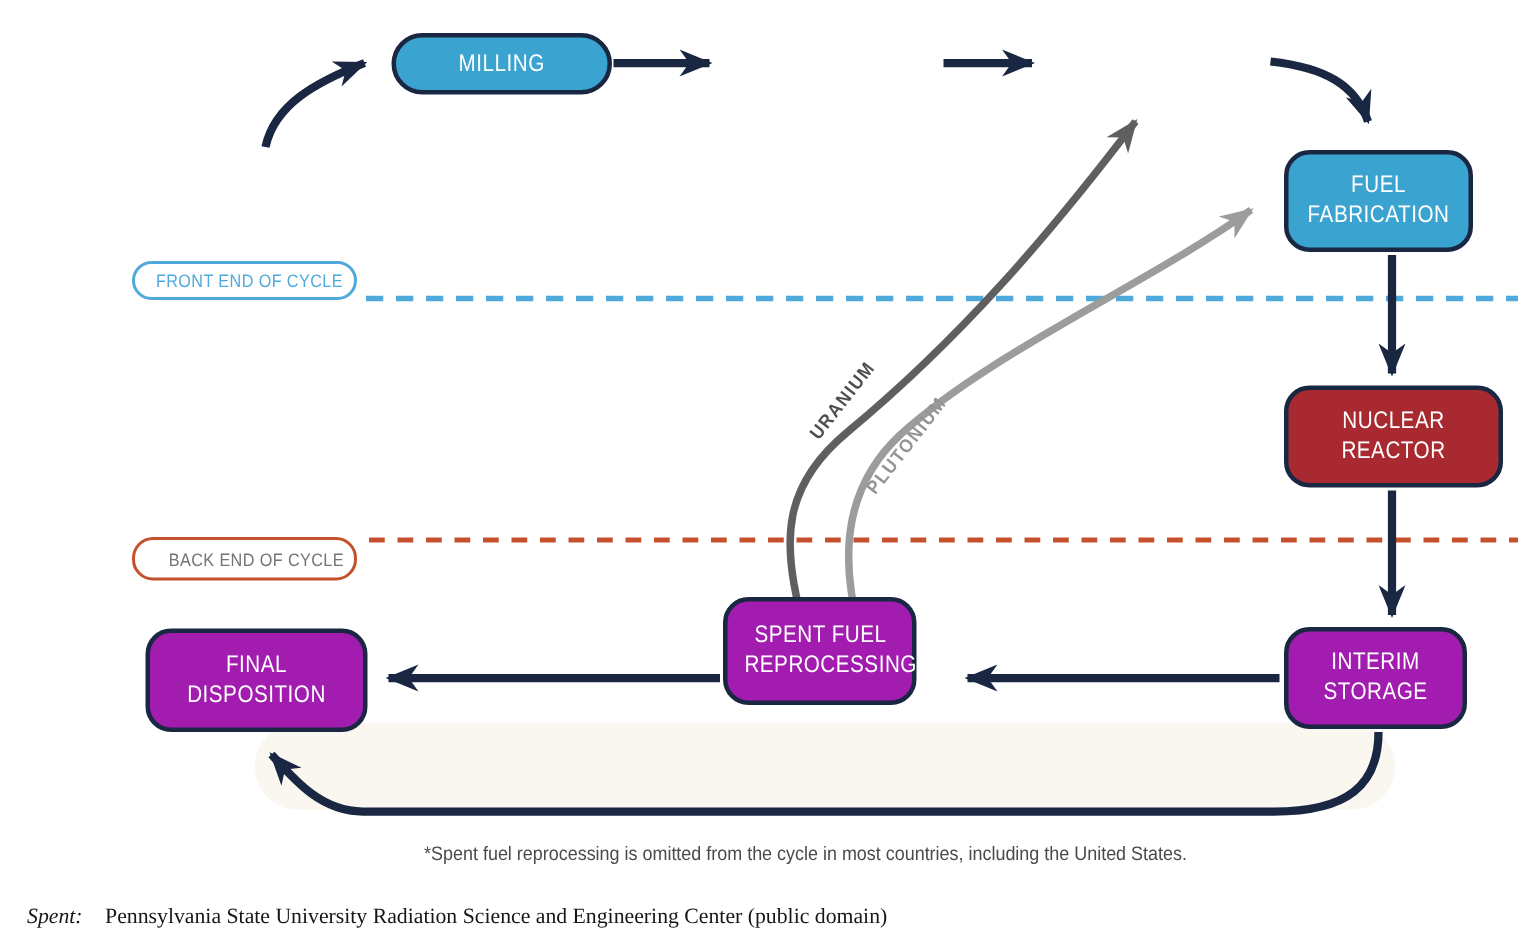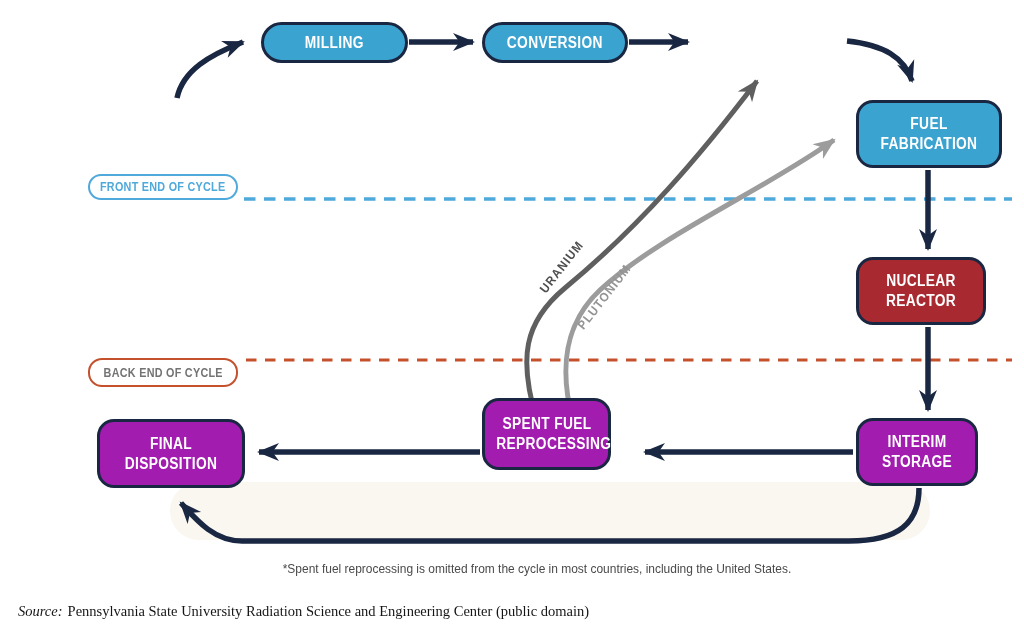--- a/index.html
+++ b/index.html
@@ -4,53 +4,53 @@
 <style>
   html,body{margin:0;padding:0;background:#ffffff;}
   #stage{
     position:relative;width:1024px;height:634px;background:#ffffff;overflow:hidden;
     font-family:"Liberation Sans",sans-serif;
   }
   #art{position:absolute;left:0;top:0;}
   .box{
     position:absolute;display:flex;align-items:center;justify-content:center;
     background:#3BA3D0;border:3px solid #1A2742;color:#ffffff;
-    box-sizing:border-box;text-align:center;font-weight:bold;
+    box-sizing:border-box;text-align:center;font-weight:normal;
   }
   .pill{border-radius:22px;}
   .rrect{border-radius:17px;}
   .orange{background:#a21caf;}
   .red{background:#A82A30;}
   .lbl{display:inline-block;transform:scaleX(0.86);transform-origin:50% 50%;
        font-size:16px;letter-spacing:0.4px;line-height:1.25;}
   .lbl.one{white-space:nowrap;}
   .lbl.two{max-width:118px;}
   .zone{
-    position:absolute;display:flex;align-items:center;justify-content:center;
-    background:#ffffff;border:2.5px solid;border-radius:14px;box-sizing:border-box;font-weight:bold;
+    position:absolute;display:flex;align-items:center;justify-content:flex-end;
+    background:#ffffff;border:2.5px solid;border-radius:14px;box-sizing:border-box;font-weight:normal;
   }
   .zone.front{color:#4FA9DA;border-color:#4FA9DA;}
   .zone.back{color:#737373;border-color:#C5512C;}
   .zlbl{display:inline-block;transform:scaleX(0.9);font-size:12px;letter-spacing:0.3px;white-space:nowrap;}
   .flow-lbl{
     position:absolute;font-weight:bold;font-size:12.5px;letter-spacing:1.2px;white-space:nowrap;
     transform-origin:50% 50%;
   }
   #uranium-lbl{left:528px;top:260px;color:#4F4F4F;transform:rotate(-52deg) scaleX(0.92);}
   #plutonium-lbl{left:562px;top:290px;color:#949494;transform:rotate(-52deg) scaleX(0.92);}
   .footnote{
     position:absolute;left:62px;top:561px;width:950px;text-align:center;
     color:#4A4A4A;font-size:13px;transform:scaleX(0.92);transform-origin:50% 50%;
   }
   .source{
     position:absolute;left:18px;top:603px;font-family:"Liberation Serif",serif;
     font-size:14.5px;color:#161616;
   }
   .src-prefix{font-style:italic;}
-  .src-text{margin-left:5px;}
+  .src-text{margin-left:15px;}
 </style>
 </head>
 <body>
 
 <div id="stage">
 
   <svg id="art" width="1024" height="634" viewBox="0 0 1024 634">
     <defs>
       <marker id="mNavy" viewBox="0 0 24 20" markerWidth="24" markerHeight="20" refX="21" refY="10" orient="auto" markerUnits="userSpaceOnUse">
         <path d="M1 1 L23 10 L1 19 L7.5 10 Z" fill="#1A2742"></path>
@@ -80,28 +80,25 @@
       <path d="M 919 488 C 919 523 899 541 849 541 L 242 541 C 215 541 198 522 181 503" marker-end="url(#mNavy)"></path>
     </g>
 
     <path d="M 537 421 C 518 358 524 322 565 288 C 640 226 700 156 757 81" stroke="#5F5F5F" stroke-width="5" fill="none" marker-end="url(#mDark)"></path>
     <path d="M 573 421 C 558 365 566 322 600 290 C 660 235 764 190 834 140" stroke="#9C9C9C" stroke-width="5" fill="none" marker-end="url(#mLight)"></path>
   </svg>
 
   <div class="box pill" style="left:261px;top:22px;width:147px;height:41px">
     <span class="lbl one">MILLING</span>
   </div>
-  <div class="box pill" style="left:482px;top:22px;width:146px;height:41px">
-    <span class="lbl one">CONVERSION</span>
-  </div>
 
-  <div class="box rrect" style="left:856px;top:100px;width:146px;height:68px">
+  <div class="box rrect" style="left:856px;top:100px;width:126px;height:68px">
     <span class="lbl two">FUEL FABRICATION</span>
   </div>
-  <div class="box rrect red" style="left:856px;top:257px;width:130px;height:68px">
+  <div class="box rrect red" style="left:856px;top:257px;width:146px;height:68px">
     <span class="lbl two">NUCLEAR REACTOR</span>
   </div>
   <div class="box rrect orange" style="left:856px;top:418px;width:122px;height:68px">
     <span class="lbl two">INTERIM STORAGE</span>
   </div>
   <div class="box rrect orange" style="left:482px;top:398px;width:129px;height:72px">
     <span class="lbl two">SPENT FUEL REPROCESSING*</span>
   </div>
   <div class="box rrect orange" style="left:97px;top:419px;width:148px;height:69px">
     <span class="lbl two">FINAL DISPOSITION</span>
@@ -113,16 +110,16 @@
   <div class="zone back" style="left:88px;top:358px;width:150px;height:29px">
     <span class="zlbl">BACK END OF CYCLE</span>
   </div>
 
   <div class="flow-lbl" id="uranium-lbl">URANIUM</div>
   <div class="flow-lbl" id="plutonium-lbl">PLUTONIUM</div>
 
   <div class="footnote">*Spent fuel reprocessing is omitted from the cycle in most countries, including the United States.</div>
 
   <div class="source">
-    <span class="src-prefix">Source:</span><span class="src-text">Pennsylvania State University Radiation Science and Engineering Center (public domain)</span>
+    <span class="src-prefix">Spent:</span><span class="src-text">Pennsylvania State University Radiation Science and Engineering Center (public domain)</span>
   </div>
 
 </div>
 
 </body></html>

